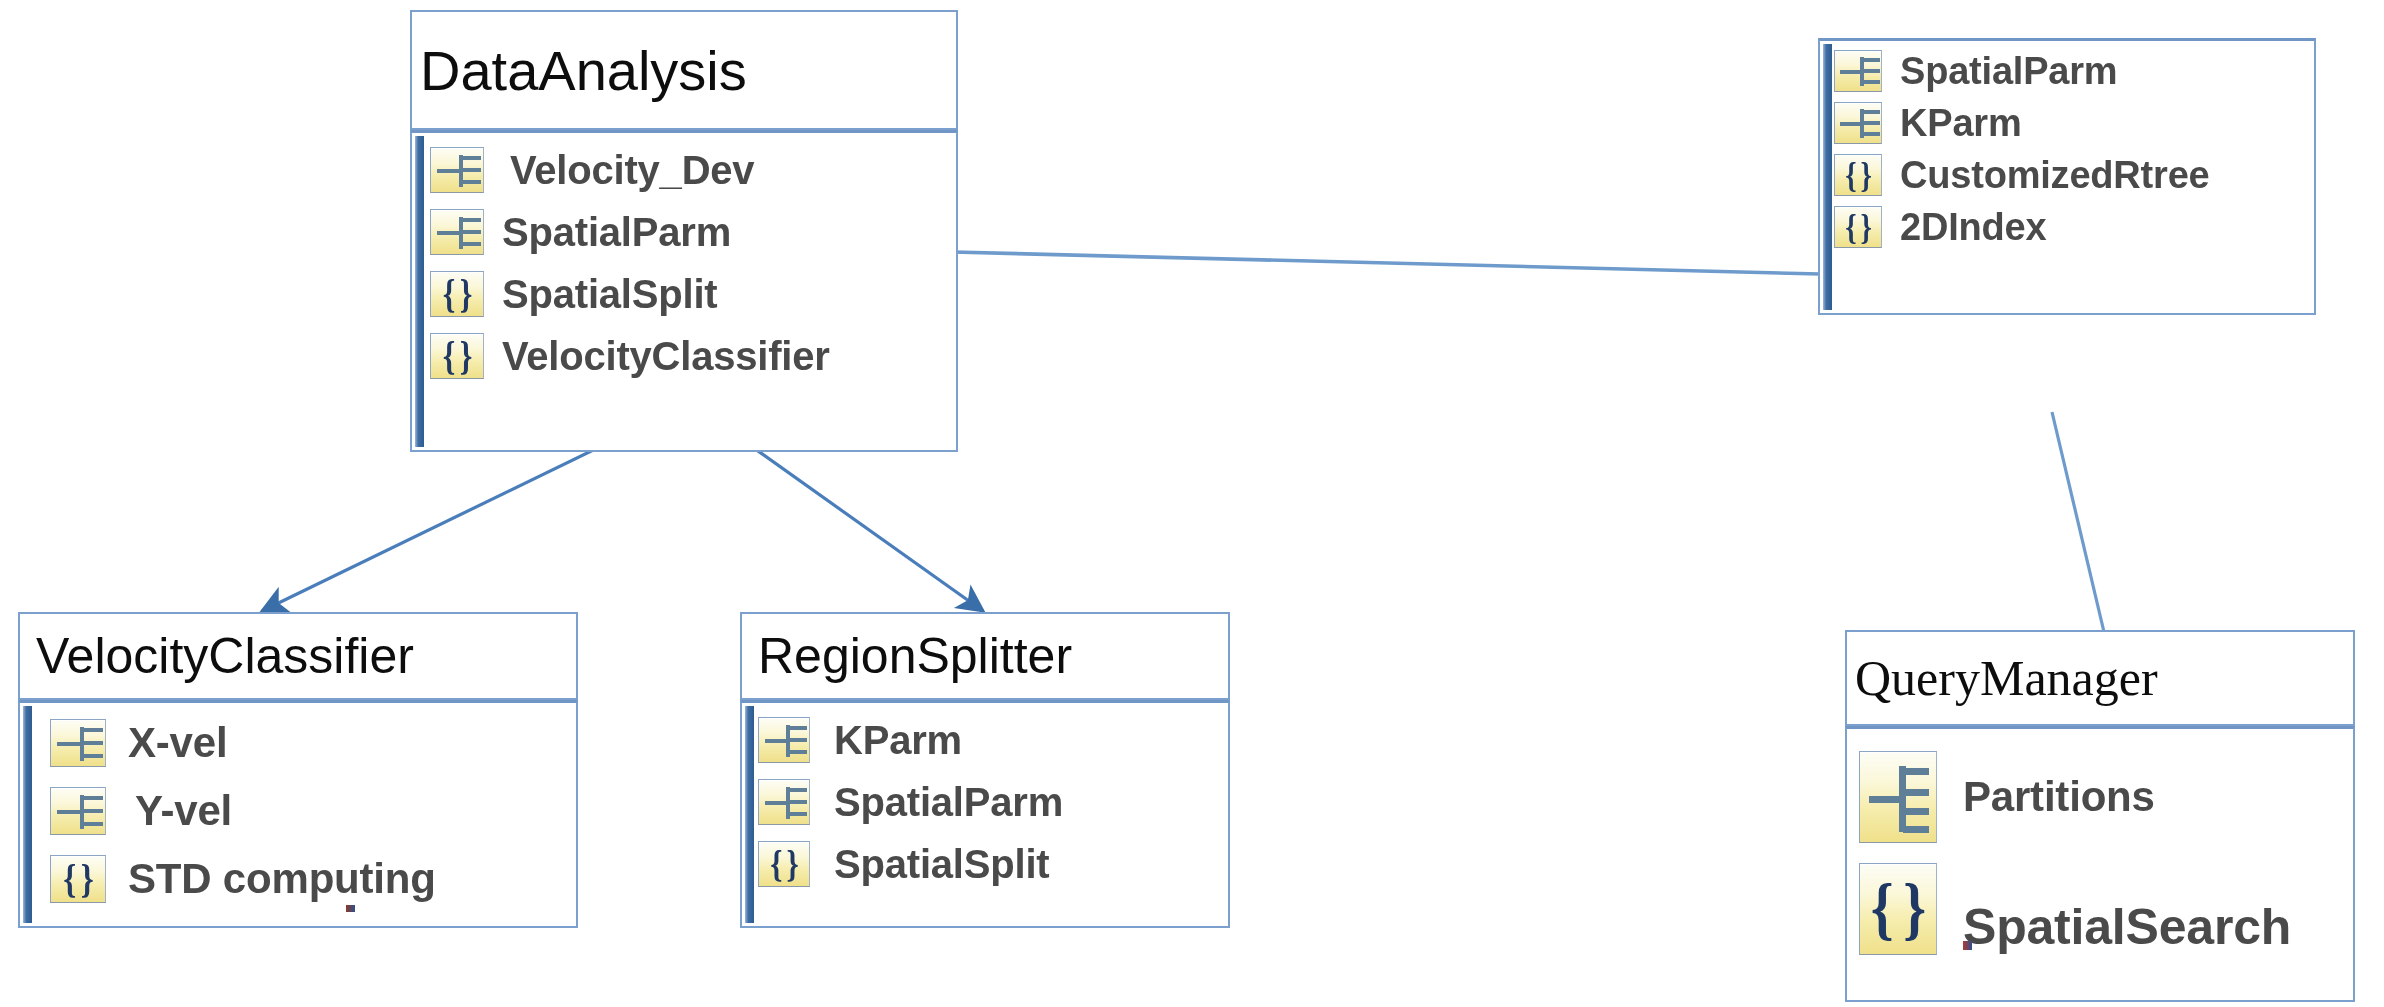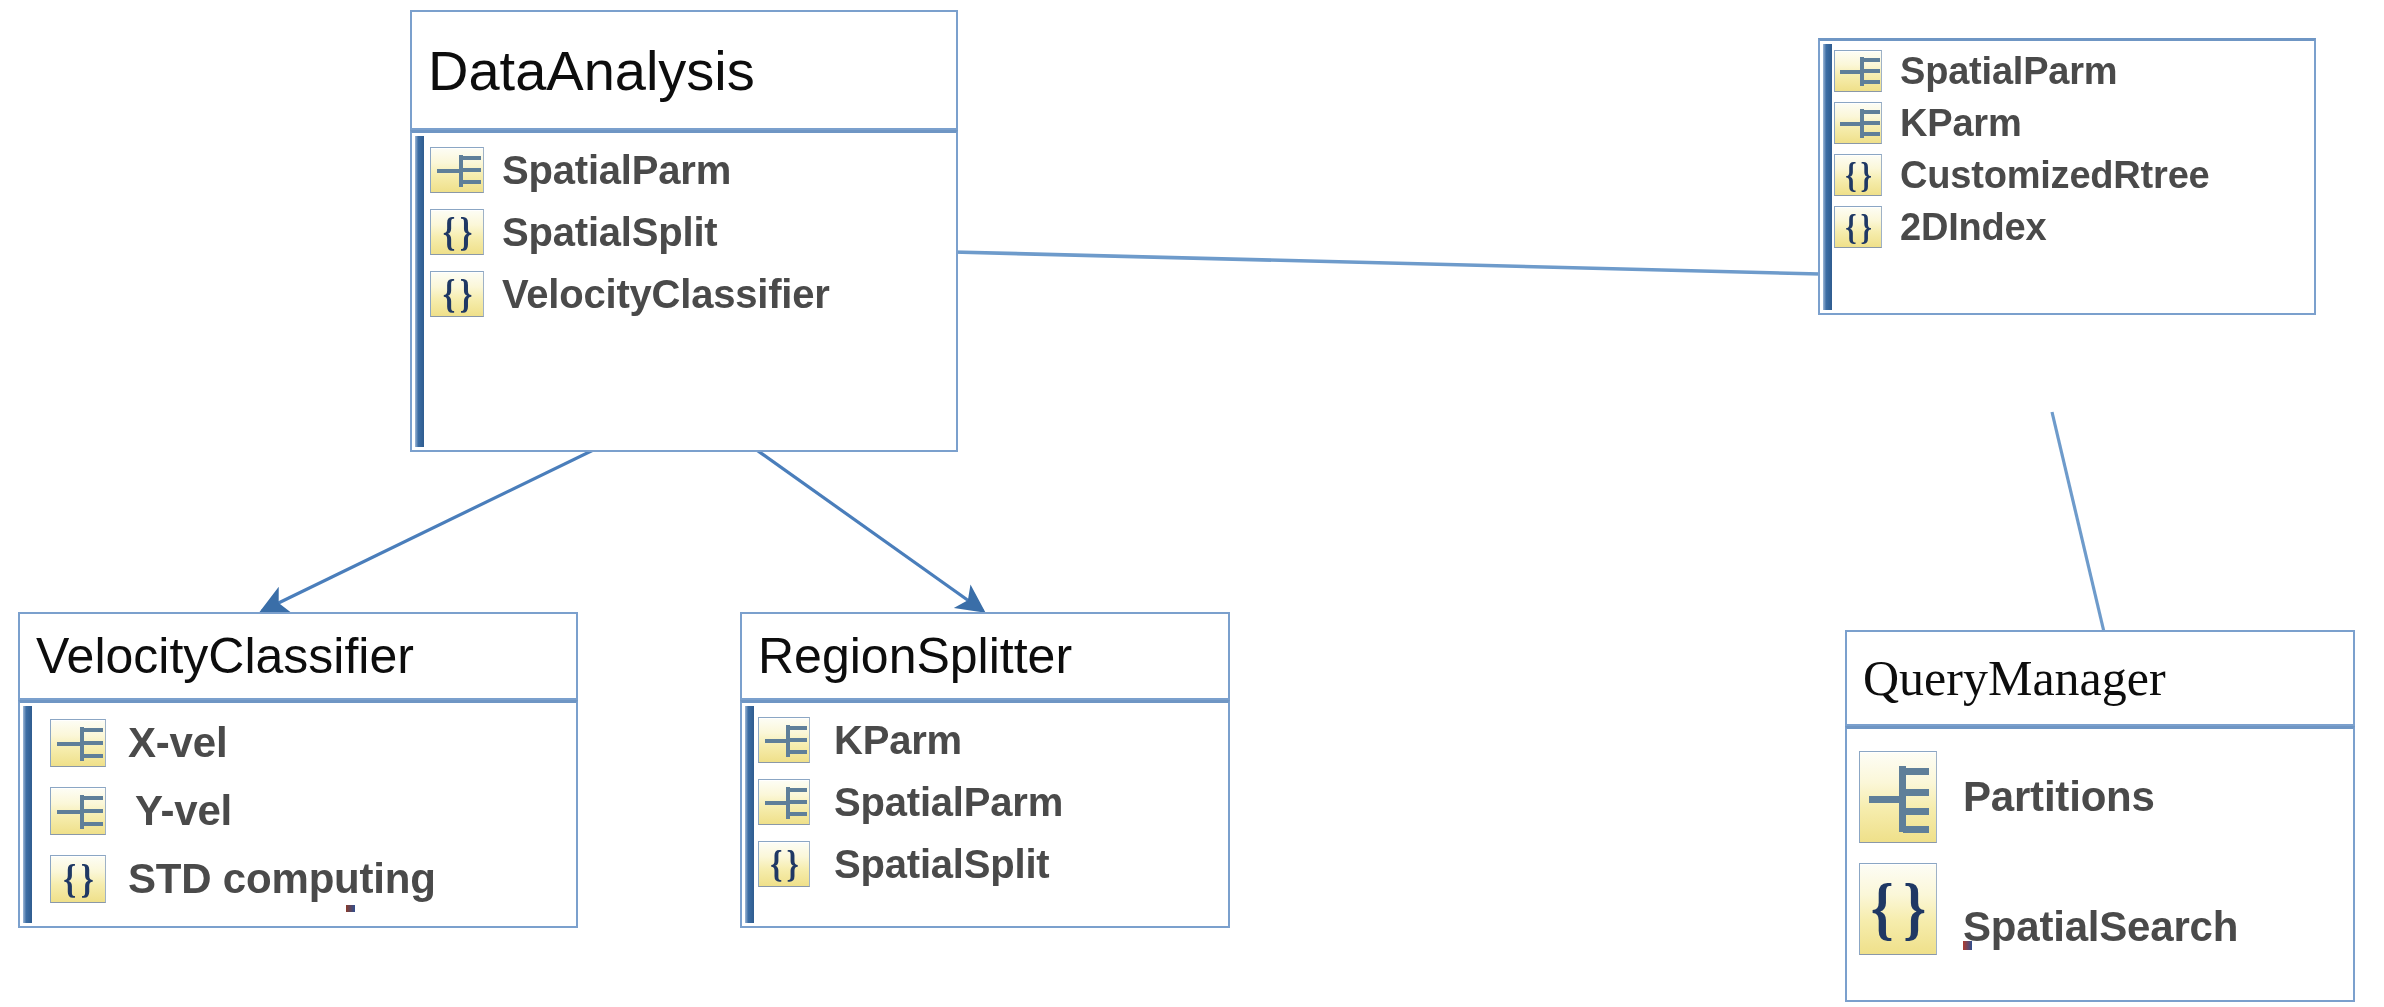--- a/index.html
+++ b/index.html
@@ -16,21 +16,21 @@
 
   
   .uml-class{position:absolute;z-index:3;}
 
   .uml-title{
     box-sizing:border-box;
     width:100%;
     background:#ffffff;
     border:2px solid #7ba0cd;
     display:flex;align-items:center;
-    padding-left:16px;
+    padding-left:8px;
     color:#0d0d0d;
     white-space:nowrap;
     overflow:hidden;
   }
   .uml-title.sans{font-family:"Liberation Sans", sans-serif;font-weight:400;}
   .uml-title.serif{font-family:"Liberation Serif", serif;font-weight:400;}
 
   .uml-body{
     box-sizing:border-box;
     width:100%;
@@ -106,20 +106,30 @@
     <line x1="2052" y1="412" x2="2104" y2="632" stroke="#6e9bcb" stroke-width="3.2"></line>
   </svg>
 
   <div class="uml-class" style="left:410px; top:10px; width:548px;">
     <div class="uml-title sans" style="height:120px; font-size:56px;">
       <span>DataAnalysis</span>
     </div>
     <div class="uml-body" style="height:322px; padding:6px 0 0 0;">
       <div class="rail"></div>
 
+      <div class="member" style="height:62px; padding-left:18px;">
+        <span class="ico ico-e" style="width:54px;height:46px;">
+          <span class="stem" style="left:6px;top:21px;width:26px;height:4px;"></span>
+          <span class="stem" style="left:28px;top:7px;width:4px;height:32px;"></span>
+          <span class="prong" style="left:30px;top:8px;width:20px;height:4px;"></span>
+          <span class="prong" style="left:30px;top:20px;width:20px;height:4px;"></span>
+          <span class="prong" style="left:30px;top:32px;width:20px;height:4px;"></span>
+        </span>
+        <span class="member-label" style="font-size:40px; margin-left:26px;">Velocity_Dev</span>
+      </div>
 
       <div class="member" style="height:62px; padding-left:18px;">
         <span class="ico ico-e" style="width:54px;height:46px;">
           <span class="stem" style="left:6px;top:21px;width:26px;height:4px;"></span>
           <span class="stem" style="left:28px;top:7px;width:4px;height:32px;"></span>
           <span class="prong" style="left:30px;top:8px;width:20px;height:4px;"></span>
           <span class="prong" style="left:30px;top:20px;width:20px;height:4px;"></span>
           <span class="prong" style="left:30px;top:32px;width:20px;height:4px;"></span>
         </span>
         <span class="member-label" style="font-size:40px; margin-left:18px;">SpatialParm</span>
@@ -275,21 +285,21 @@
           <span class="prong" style="left:43px;top:56px;width:26px;height:7px;"></span>
           <span class="prong" style="left:43px;top:74px;width:26px;height:7px;"></span>
         </span>
         <span class="member-label" style="font-size:42px; margin-left:26px;">Partitions</span>
       </div>
 
       <div class="member" style="height:112px; padding-left:12px;">
         <span class="ico ico-brace" style="width:78px;height:92px;font-size:58px;">
             <span>{ }</span>
           </span>
-        <span class="member-label" style="font-size:42px; margin-left:26px;margin-top:36px;">SpatialSearch</span>
+        <span class="member-label" style="font-size:50px; margin-left:26px;margin-top:36px;">SpatialSearch</span>
       </div>
     </div>
   </div>
 
   <span class="speck" style="left:346px; top:905px; width:9px; height:7px;
                background:linear-gradient(90deg,#8a3b2a,#2f4f8f);"></span>
   <span class="speck" style="left:1963px; top:941px; width:9px; height:9px;
                background:linear-gradient(90deg,#b03a2e,#2f4f8f);"></span>
 
 </div>

